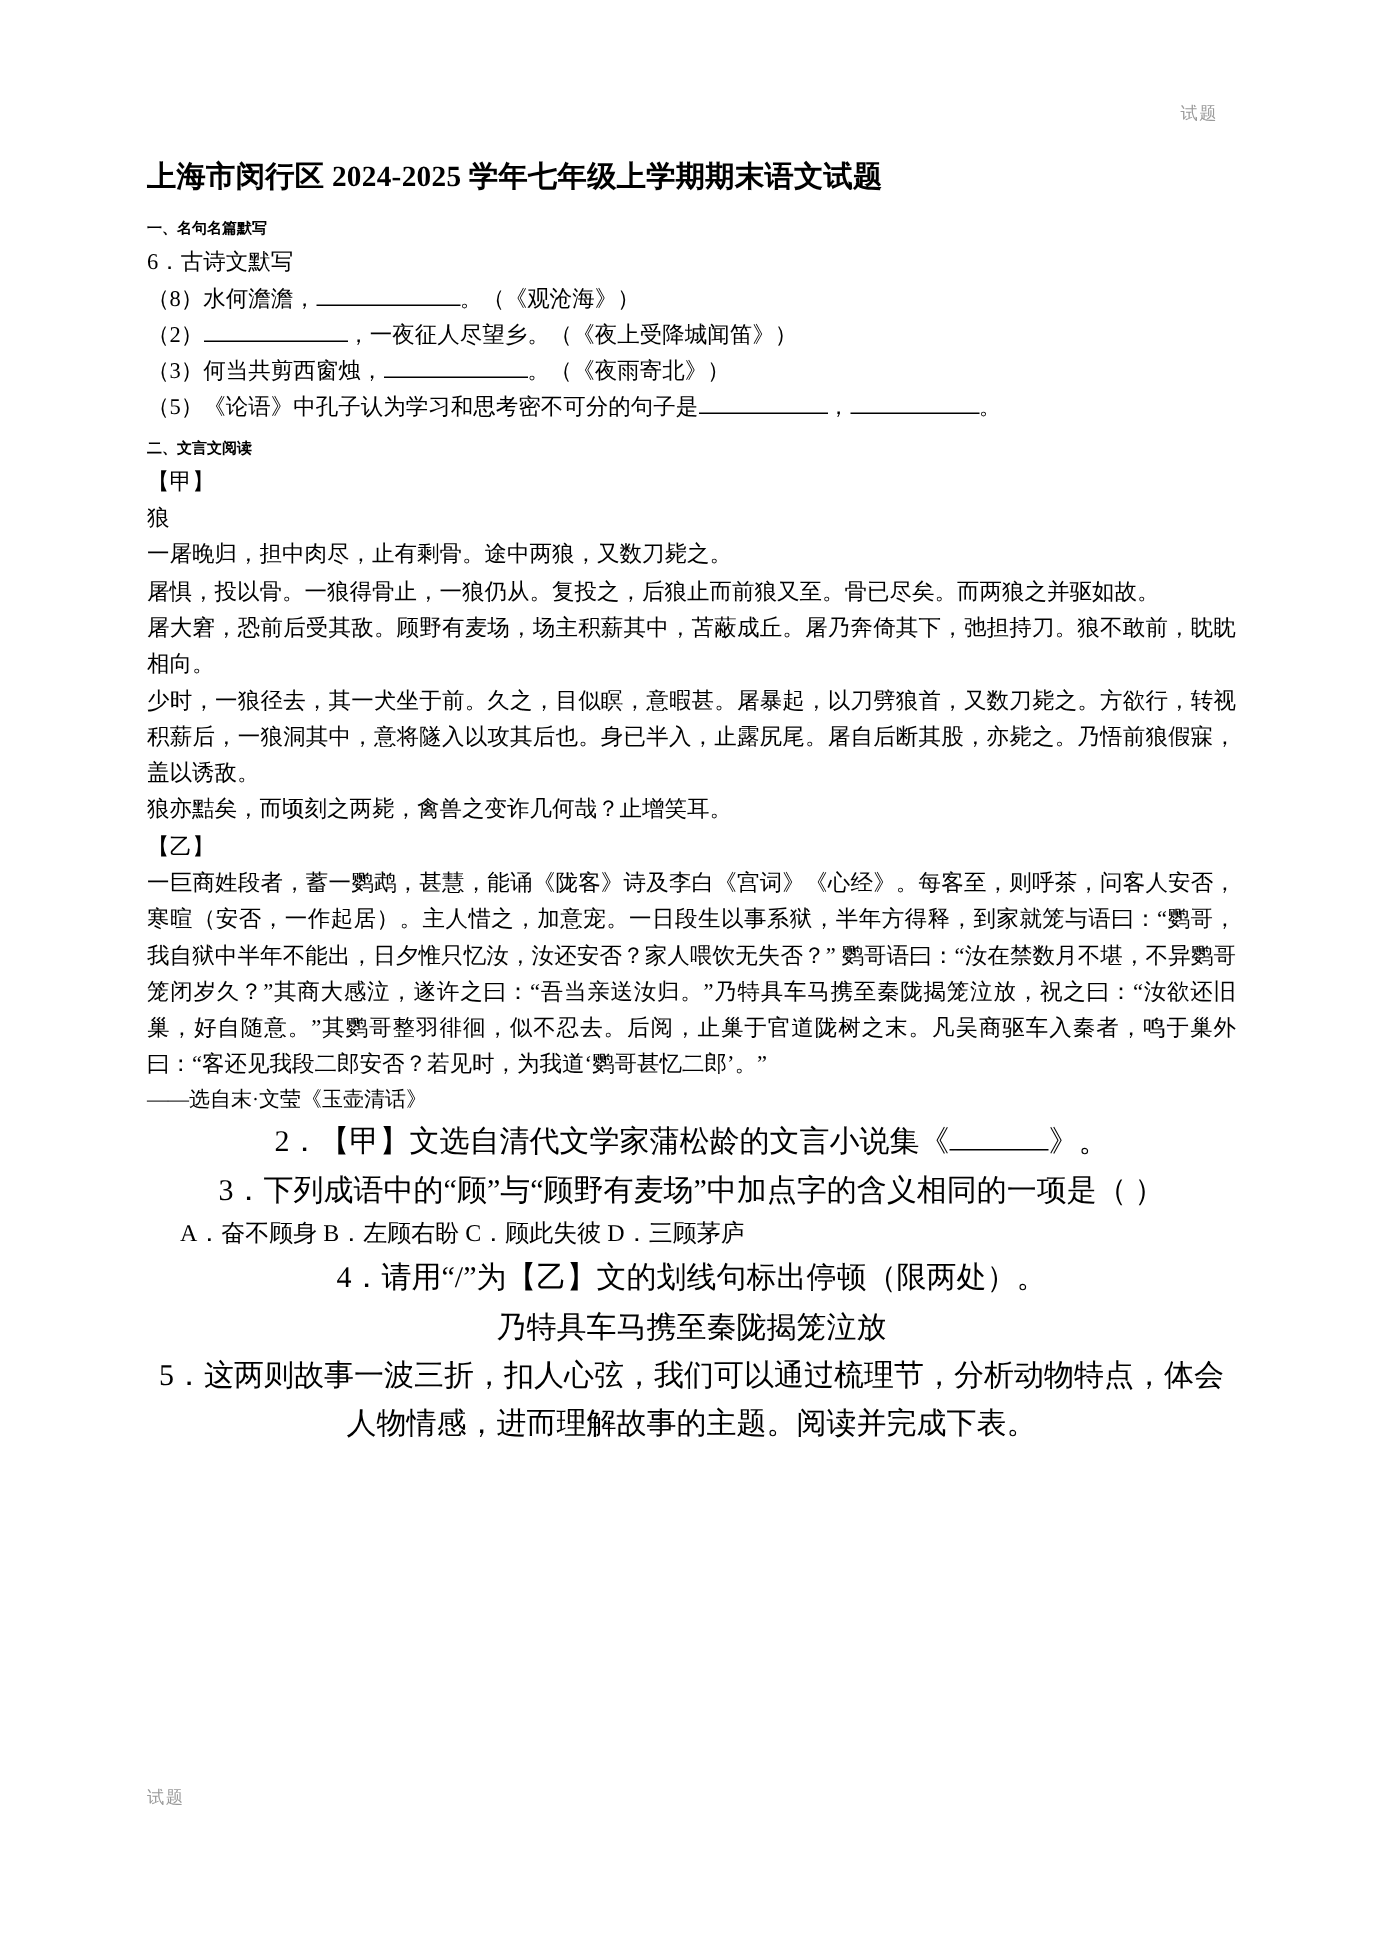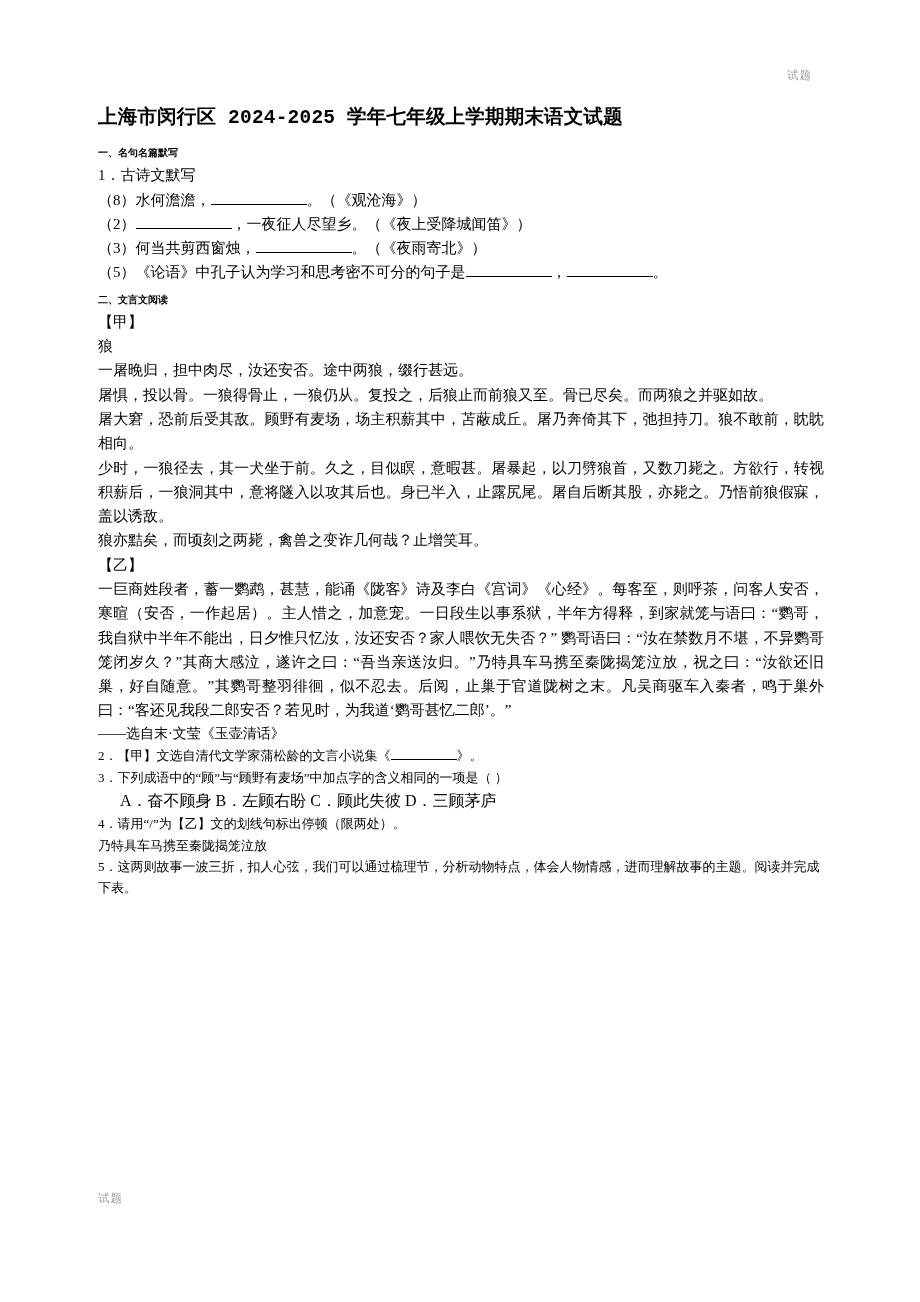--- a/index.html
+++ b/index.html
@@ -45,21 +45,21 @@
     left: 98px;
     top: 104px;
     width: 726px;
   }
   h1.doc-title {
     font-size: 19.5px;
     font-weight: bold;
     margin: 0 0 12px 0;
     letter-spacing: 0.2px;
     line-height: 1.5;
-    font-family: Liberation Mono, monospace;
+    font-family: Liberation Serif, serif;
   }
   .sec-title {
     font-size: 10px;
     font-weight: bold;
     margin: 7px 0 2px 0;
     line-height: 1.6;
   }
   p.line {
     font-size: 15px;
     margin: 0;
@@ -73,23 +73,24 @@
   }
   .b-sm { width: 66px; }
   .b-md { width: 86px; }
   .b-lg { width: 96px; }
   .src-line {
     font-size: 14px;
     margin: 0;
     line-height: 1.62;
   }
   .q-line {
-    font-size: 13px;
+    font-size: 20px;
     margin: 0;
     line-height: 1.62;
+    text-align: center;
   }
   .opts {
     font-size: 16px;
     margin: 0;
     line-height: 1.62;
     padding-left: 22px;
   }
 </style>
 </head>
 <body>
@@ -97,21 +98,21 @@
 <div class="page">
 
   <div class="header-mark">试题</div>
 
   <div class="content">
 
     <h1 class="doc-title">上海市闵行区 2024-2025 学年七年级上学期期末语文试题</h1>
 
     <div class="sec-title">一、名句名篇默写</div>
 
-    <p class="line">1．古诗文默写</p>
+    <p class="line">6．古诗文默写</p>
 
     <p class="line">
       <span>（8）水何澹澹，</span><span class="blank b-lg"></span><span>。（《观沧海》）</span>
     </p>
 
     <p class="line">
       <span>（2）</span><span class="blank b-lg"></span><span>，一夜征人尽望乡。（《夜上受降城闻笛》）</span>
     </p>
 
     <p class="line">
@@ -122,21 +123,21 @@
     <p class="line">
       <span>（5）《论语》中孔子认为学习和思考密不可分的句子是</span><span class="blank b-md"></span><span>，</span><span class="blank b-md"></span><span>。</span>
     </p>
 
     <div class="sec-title">二、文言文阅读</div>
 
 
     <p class="line">【甲】</p>
     <p class="line">狼</p>
 
-    <p class="line">一屠晚归，担中肉尽，汝还安否。途中两狼，缀行甚远。</p>
+    <p class="line">一屠晚归，担中肉尽，止有剩骨。途中两狼，又数刀毙之。</p>
     <p class="line">屠惧，投以骨。一狼得骨止，一狼仍从。复投之，后狼止而前狼又至。骨已尽矣。而两狼之并驱如故。</p>
     <p class="line">屠大窘，恐前后受其敌。顾野有麦场，场主积薪其中，苫蔽成丘。屠乃奔倚其下，弛担持刀。狼不敢前，眈眈相向。</p>
     <p class="line">少时，一狼径去，其一犬坐于前。久之，目似瞑，意暇甚。屠暴起，以刀劈狼首，又数刀毙之。方欲行，转视积薪后，一狼洞其中，意将隧入以攻其后也。身已半入，止露尻尾。屠自后断其股，亦毙之。乃悟前狼假寐，盖以诱敌。</p>
     <p class="line">狼亦黠矣，而顷刻之两毙，禽兽之变诈几何哉？止增笑耳。</p>
 
     <p class="line">【乙】</p>
     <p class="line">一巨商姓段者，蓄一鹦鹉，甚慧，能诵《陇客》诗及李白《宫词》《心经》。每客至，则呼茶，问客人安否，寒暄（安否，一作起居）。主人惜之，加意宠。一日段生以事系狱，半年方得释，到家就笼与语曰：“鹦哥，我自狱中半年不能出，日夕惟只忆汝，汝还安否？家人喂饮无失否？” 鹦哥语曰：“汝在禁数月不堪，不异鹦哥笼闭岁久？”其商大感泣，遂许之曰：“吾当亲送汝归。”乃特具车马携至秦陇揭笼泣放，祝之曰：“汝欲还旧巢，好自随意。”其鹦哥整羽徘徊，似不忍去。后阅，止巢于官道陇树之末。凡吴商驱车入秦者，鸣于巢外曰：“客还见我段二郎安否？若见时，为我道‘鹦哥甚忆二郎’。”</p>
 
     <p class="src-line">——选自末·文莹《玉壶清话》</p>
 

